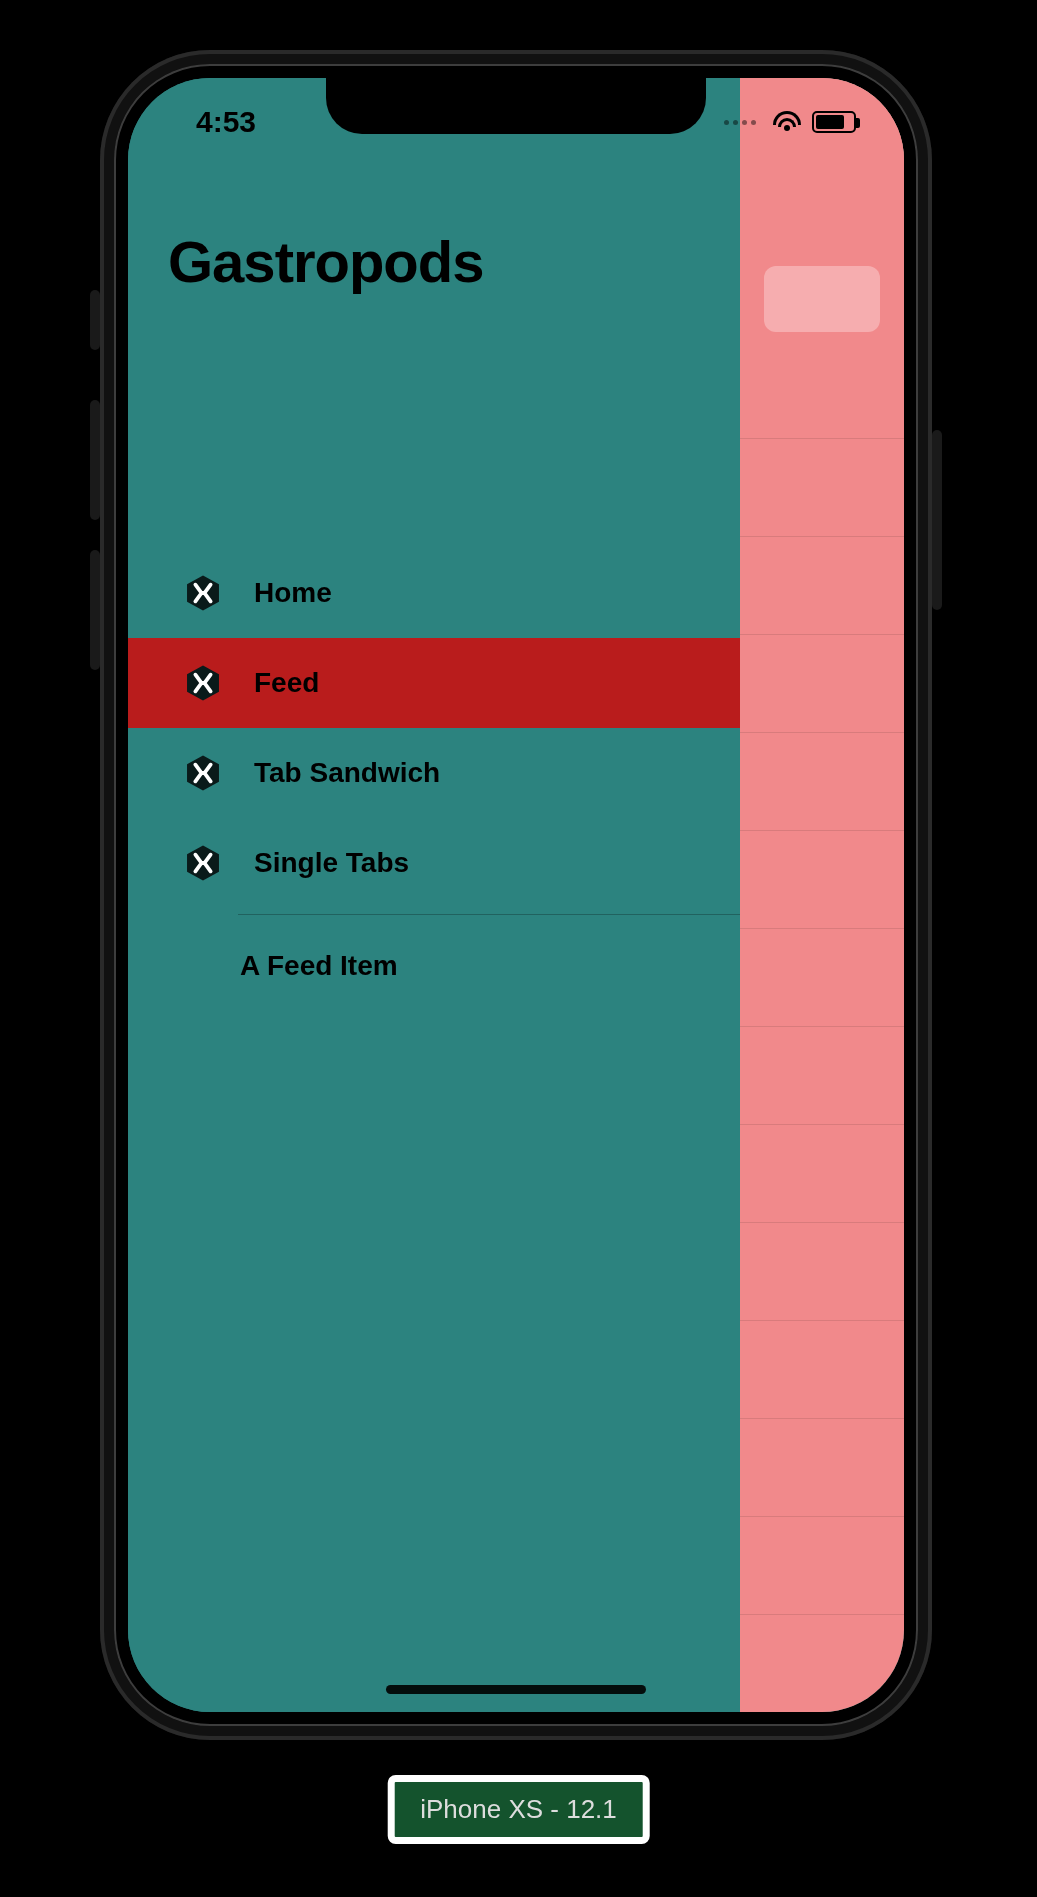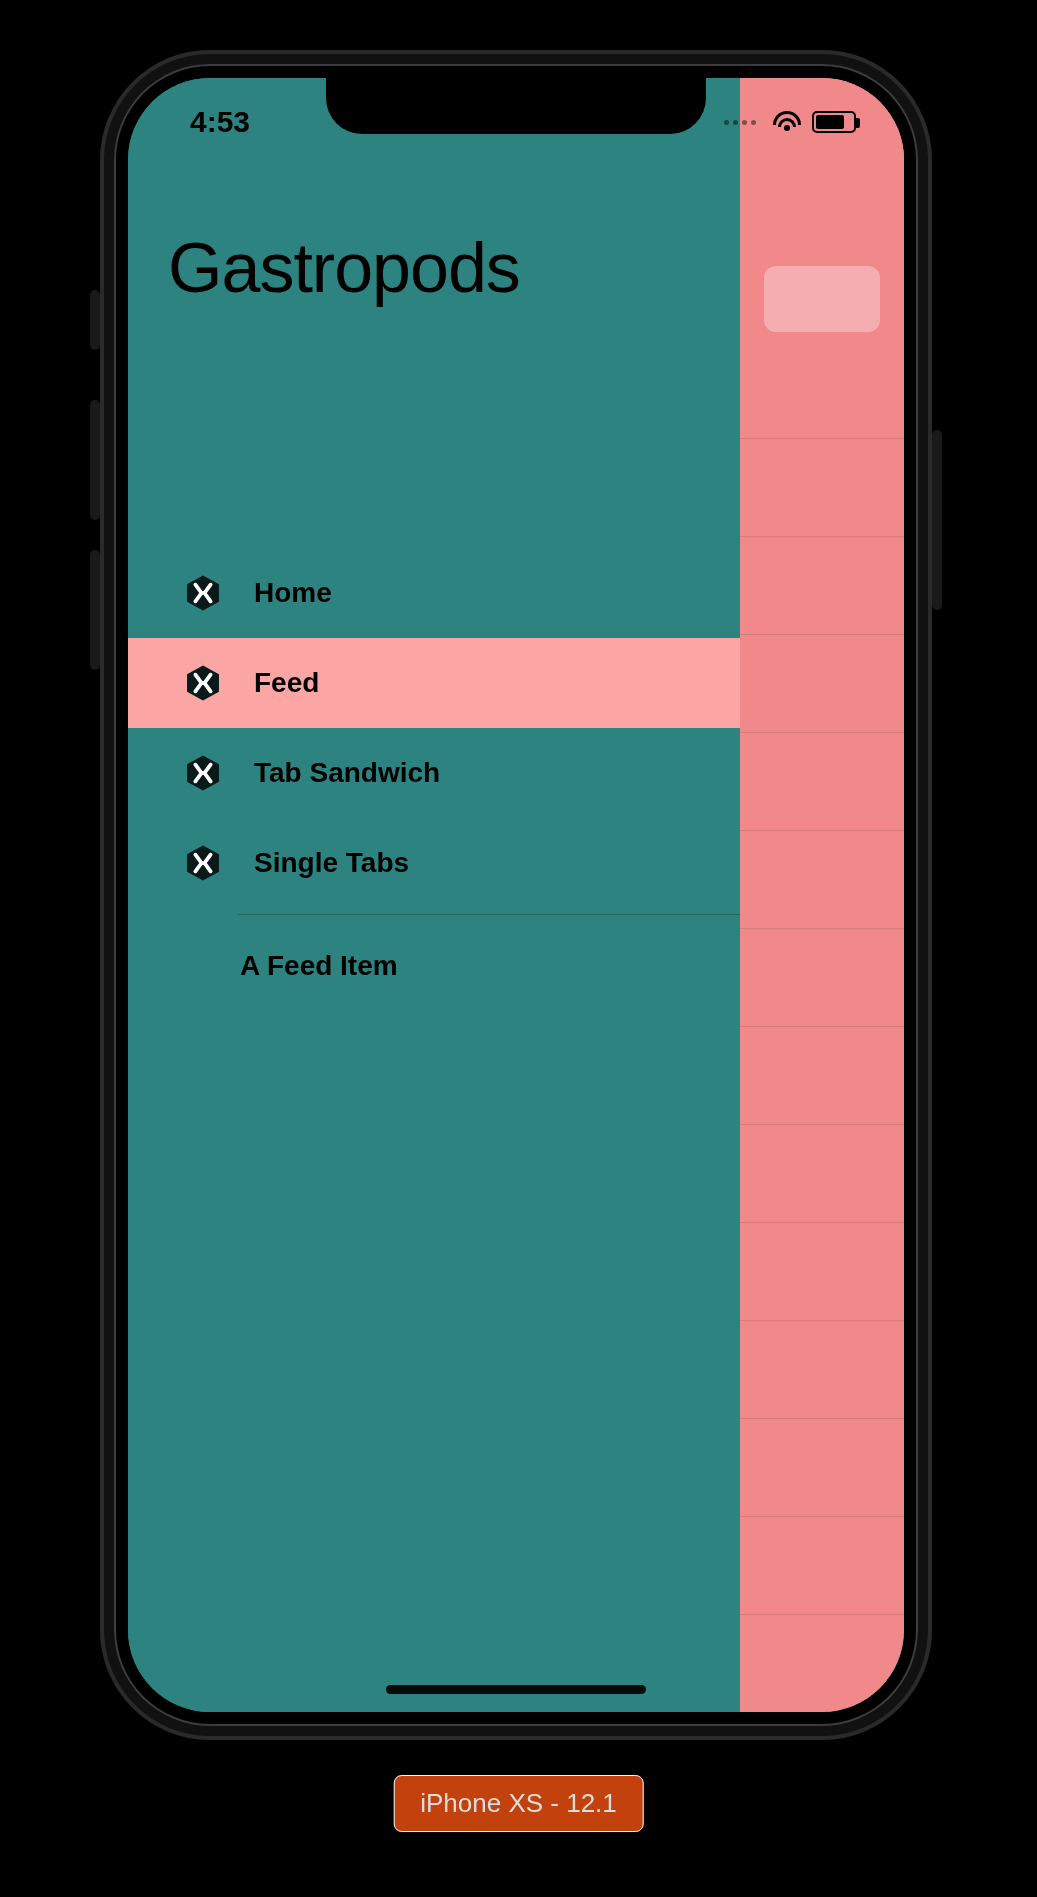--- a/index.html
+++ b/index.html
@@ -63,21 +63,21 @@
     position: absolute;
     top: 0; left: 0; right: 0;
     height: 88px;
     display: flex;
     justify-content: space-between;
     align-items: center;
     padding: 0 48px 0 62px;
     z-index: 40;
     color: #000;
   }
-  .status-time { font-size: 30px; font-weight: 600; }
+  .status-time { font-size: 30px; font-weight: 600; margin-left: 6px; }
   .status-right { display:flex; align-items:center; gap:10px; }
   .status-dots { display:flex; gap:4px; margin-right:6px; align-items:center; }
   .status-dots span { width:5px; height:5px; border-radius:50%; background:rgba(0,0,0,.45); }
   .wifi { width:30px; height:22px; position:relative; }
   .wifi span { position:absolute; left:50%; transform:translateX(-50%); border:3px solid #000; border-bottom:none; border-radius:50% 50% 0 0 / 100% 100% 0 0; }
   .wifi .w1{ width:28px; height:14px; top:0;}
   .wifi .w2{ width:18px; height:9px; top:7px;}
   .wifi .w3{ width:6px; height:6px; top:14px; border:none; background:#000; border-radius:50%; }
   .battery {
     width:44px; height:22px; border:2px solid #000; border-radius:5px; position:relative;
@@ -111,39 +111,39 @@
   
   .drawer {
     position: absolute;
     top: 0; bottom: 0; left: 0;
     width: calc(100% - 164px);
     background: #2c837f;
     z-index: 20;
   }
   .drawer-title {
     padding: 150px 0 0 40px;
-    font-size: 70px;
-    font-weight: 400;
+    font-size: 58px;
+    font-weight: 700;
     letter-spacing: -1px;
     color: #000;
   }
   .menu {
     position: absolute;
     top: 470px;
     left: 0; right: 0;
   }
   .menu-item {
     display: flex;
     align-items: center;
     height: 90px;
     padding-left: 56px;
     gap: 32px;
     color: #000;
   }
-  .menu-item.selected { background: #fca5a5; }
+  .menu-item.selected { background: #b91c1c; }
   .menu-item .label { font-size: 28px; font-weight: 600; }
   .menu-item.no-icon { padding-left: 112px; }
   .menu-divider {
     margin: 6px 0 6px 110px;
     border: none;
     border-top: 1px solid rgba(0,0,0,.25);
   }
   .xi { width:38px; height:38px; display:flex; align-items:center; justify-content:center; }
   .xi svg { width:38px; height:38px; }
 
@@ -159,25 +159,25 @@
     opacity:.9;
   }
 
   
   .device-label {
     position: absolute;
     left: 50%;
     transform: translateX(-50%);
     top: 1775px;
     padding: 12px 26px;
-    border: 1px solid #ffffff;
+    border: 7px solid #ffffff;
     border-radius: 8px;
     color: #ddd;
     font-size: 26px;
-    background: #c2410c;
+    background: #14532d;
   }
 </style>
 </head>
 <body>
 
 <div class="phone">
   <div class="side-btn side-left-1"></div>
   <div class="side-btn side-left-2"></div>
   <div class="side-btn side-left-3"></div>
   <div class="side-btn side-right"></div>

